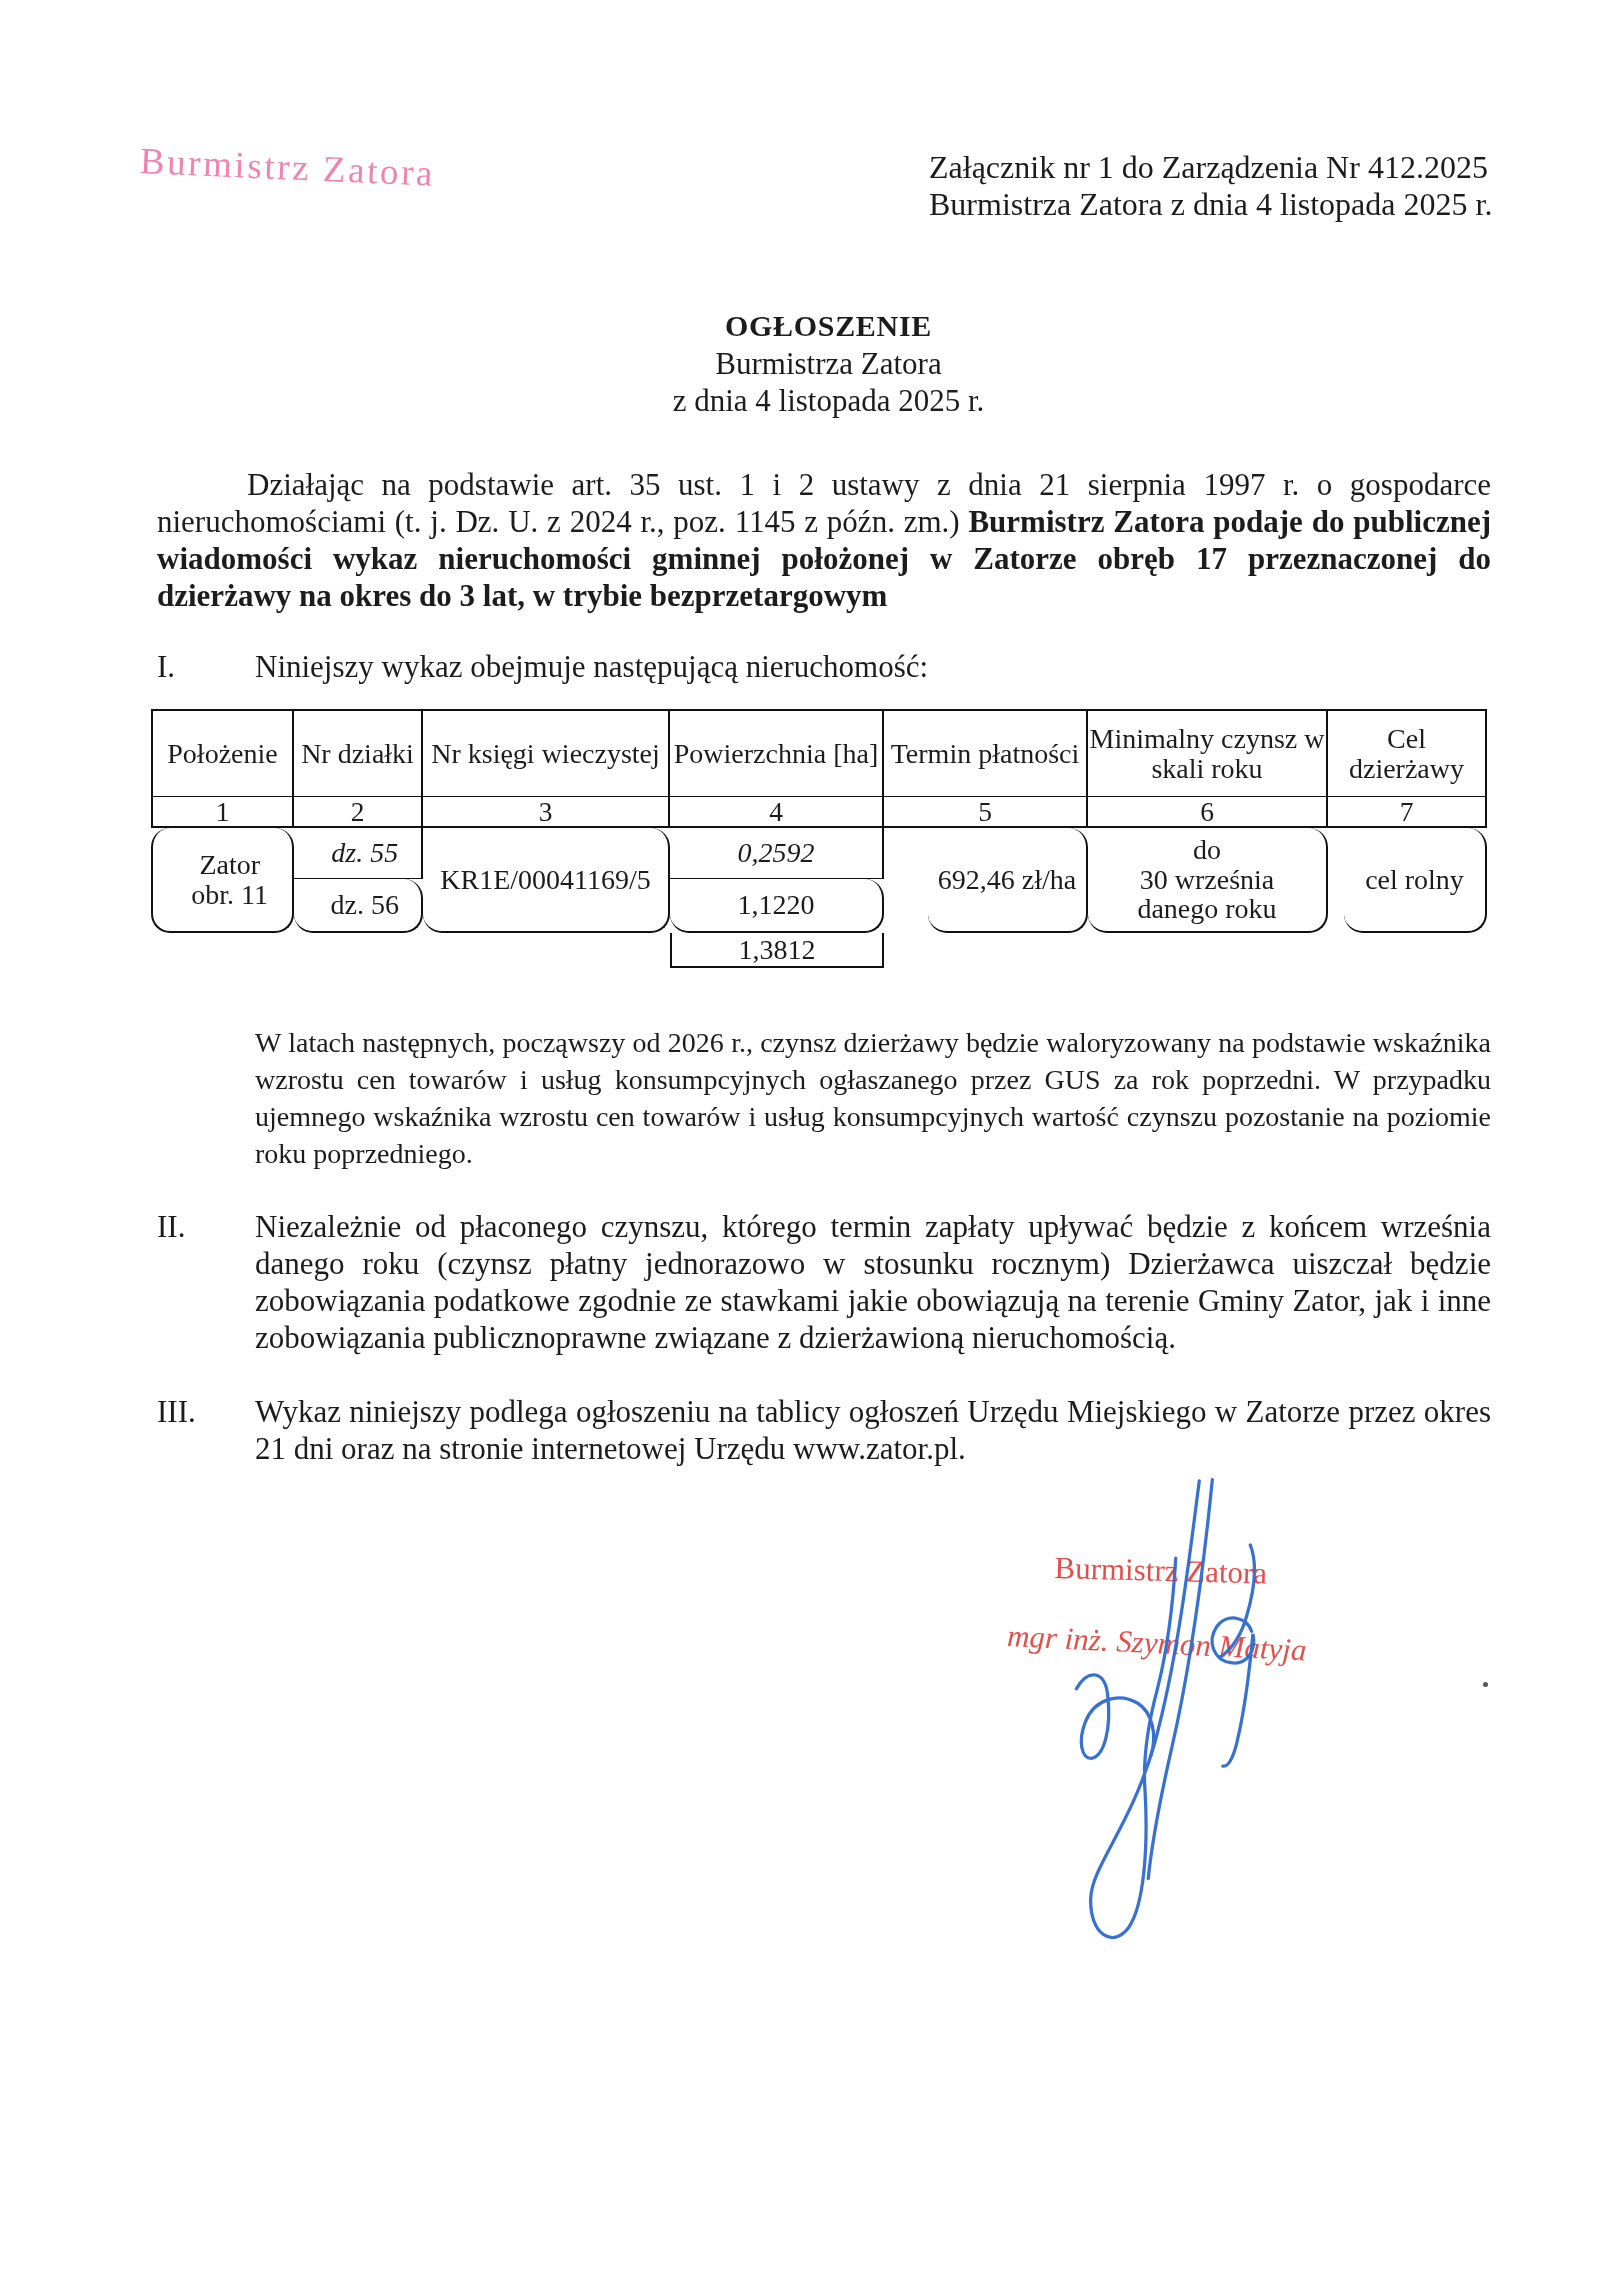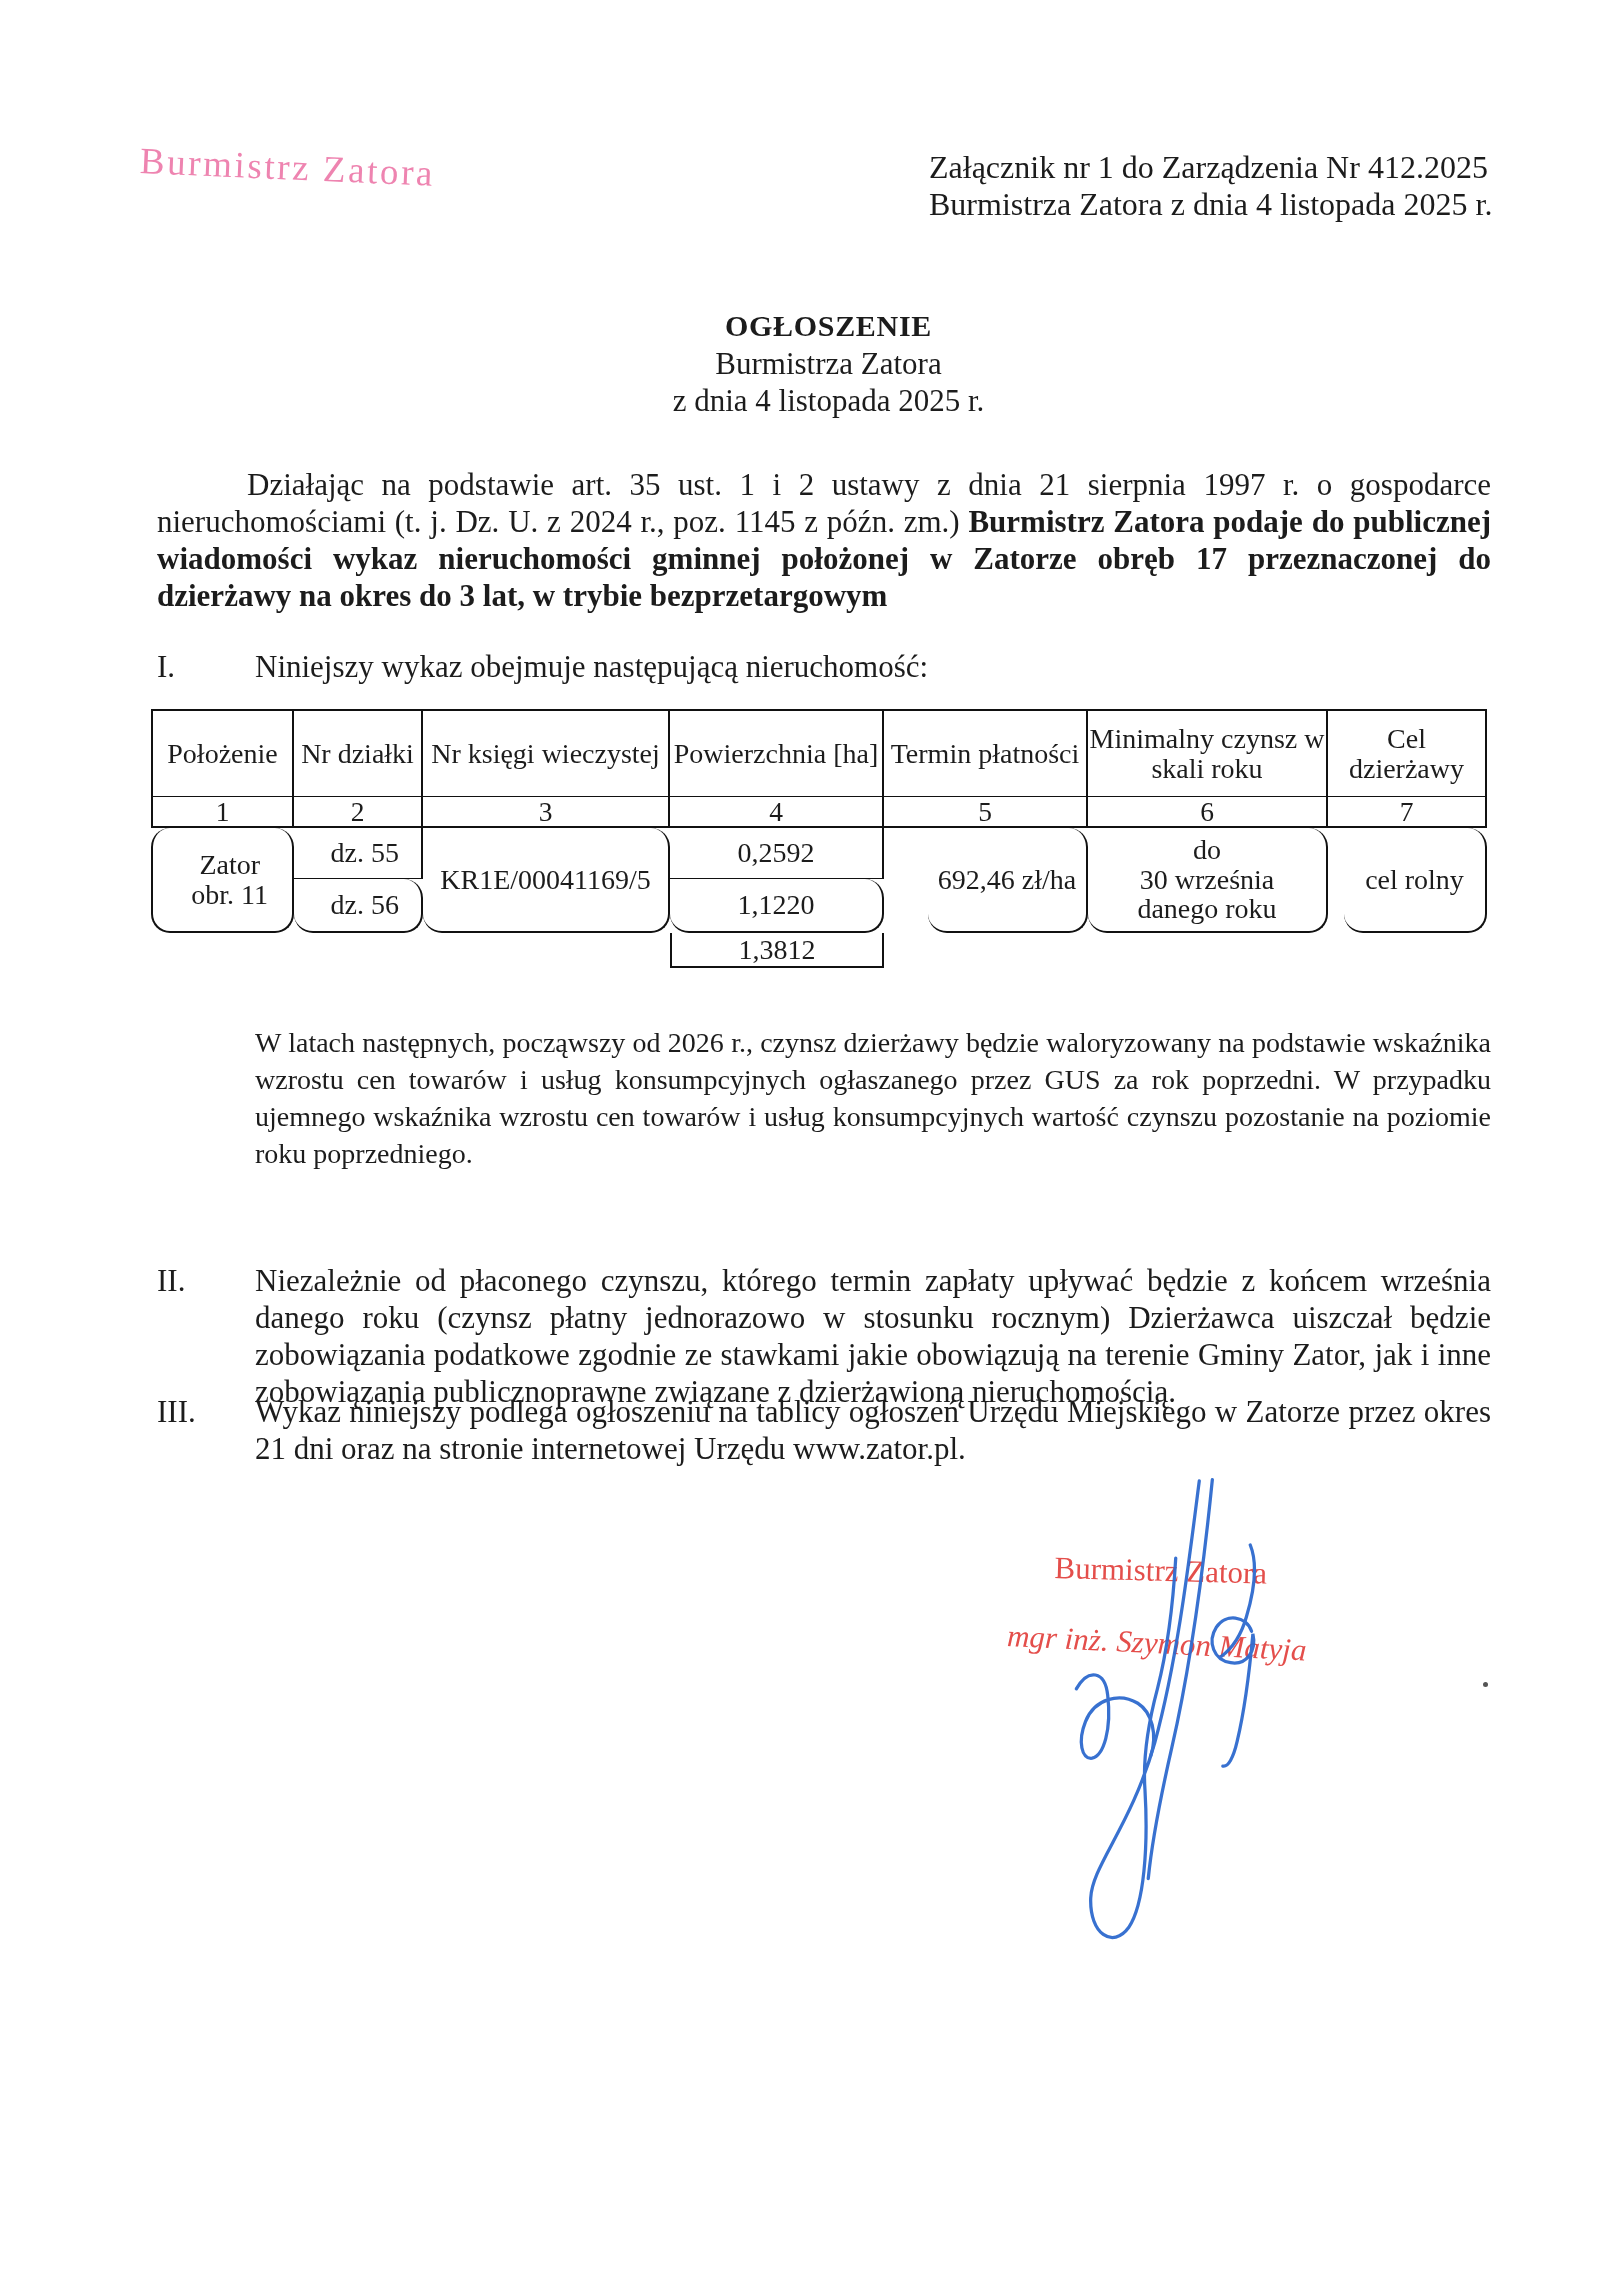--- a/index.html
+++ b/index.html
@@ -37,21 +37,21 @@
     font-size:31px;line-height:37px;text-align:justify;text-indent:90px;
   }
   .para1 .bold{font-weight:bold;}
   .roman-item{
     position:absolute;left:157px;width:1334px;
     font-size:31px;line-height:37px;display:flex;
   }
   .roman-item .num{width:98px;flex:none;}
   .roman-item .body{flex:1;text-align:justify;}
   .item-1{top:648px;}
-  .item-2{top:1262px;}
+  .item-2{top:1208px;}
   .item-3{top:1393px;}
   .para2{
     position:absolute;left:255px;top:1024px;width:1236px;
     font-size:28px;line-height:37px;text-align:justify;
   }
   
   .wykaz{
     position:absolute;left:151px;top:709px;
     display:grid;
     grid-template-columns:143px 129px 247px 214px 204px 240px 159px;
@@ -60,21 +60,21 @@
   }
   .wykaz > div{
     box-sizing:border-box;
     display:flex;flex-direction:column;justify-content:center;align-items:center;
     text-align:center;
   }
   .bR{border-right:2px solid #111;}
   .bL{border-left:2px solid #111;}
   .hdr{border-top:2.6px solid #111;border-bottom:1.3px solid #111;}
   .numrow{border-bottom:2.6px solid #111;font-size:27.5px;}
-  .thin-b{border-bottom:1.3px solid #111;}
+  .thin-b{border-bottom:1.3px solid #111;font-style:italic;}
   .thick-b{border-bottom:2.6px solid #111;border-radius:19px;}
   .c-loc{grid-column:1;grid-row:3 / span 2;align-items:flex-start;padding-left:14.4px;}
   .c-p1{grid-column:2;grid-row:3;align-items:flex-start;padding-left:14.4px;}
   .c-p2{grid-column:2;grid-row:4;align-items:flex-start;padding-left:14.4px;}
   .c-reg{grid-column:3;grid-row:3 / span 2;}
   .c-a1{grid-column:4;grid-row:3;}
   .c-a2{grid-column:4;grid-row:4;}
   .c-rent{grid-column:5;grid-row:3 / span 2;margin-left:44px;}
   .c-term{grid-column:6;grid-row:3 / span 2;}
   .c-purp{grid-column:7;grid-row:3 / span 2;margin-left:16px;}

